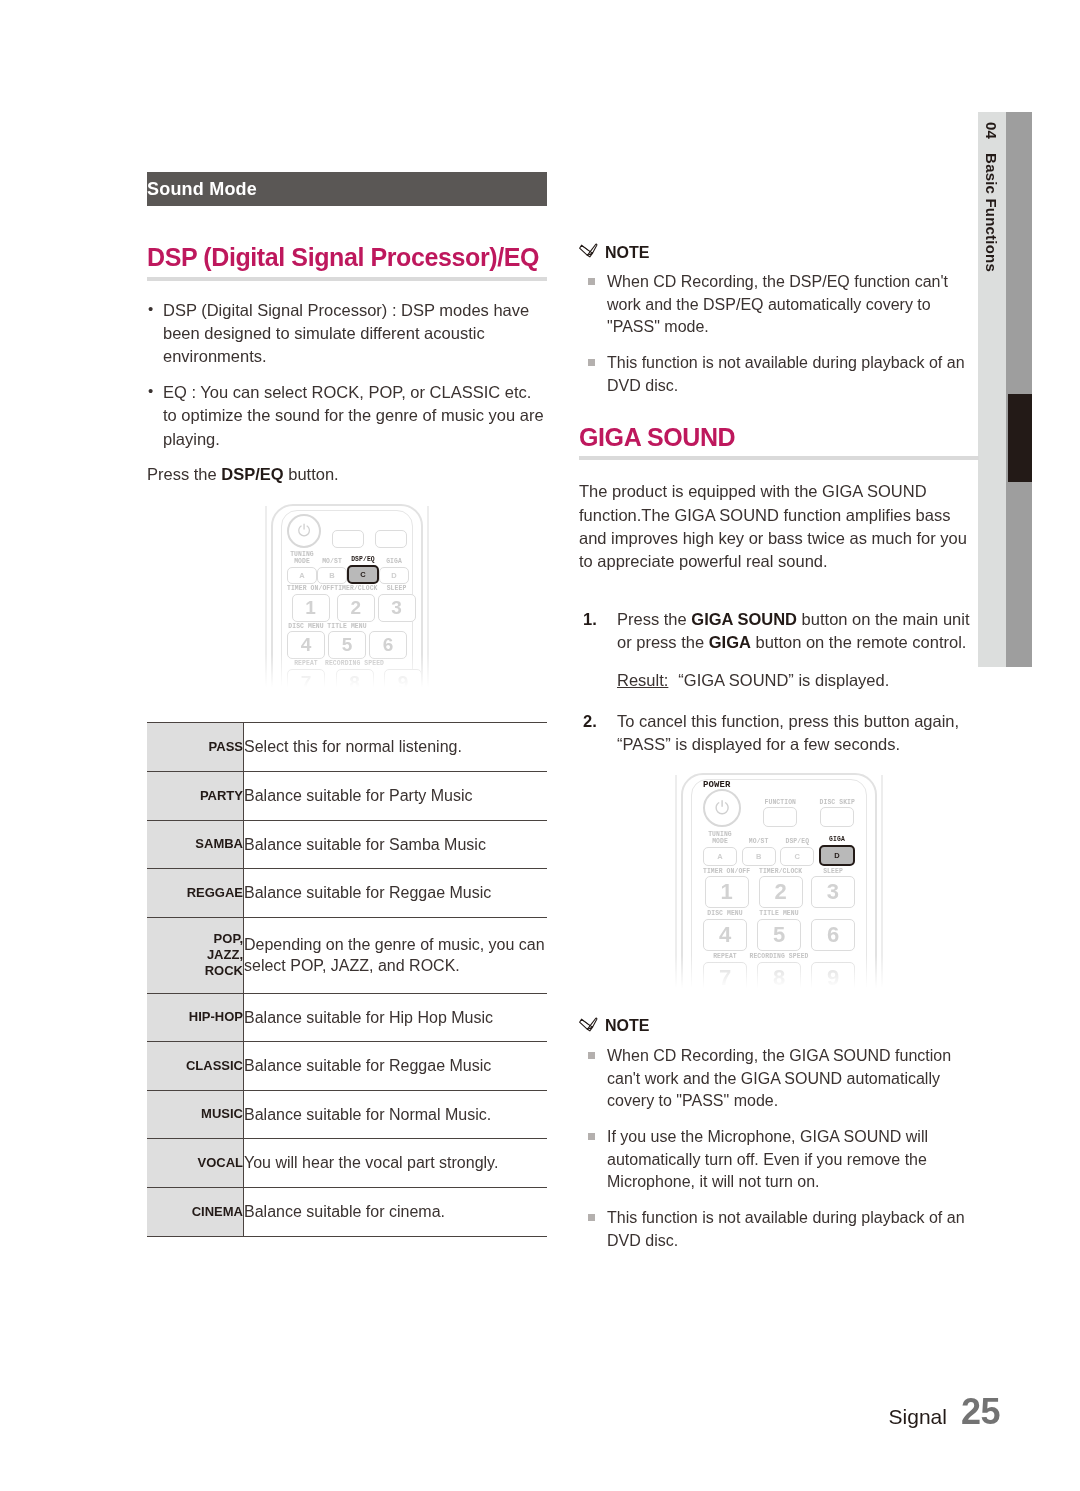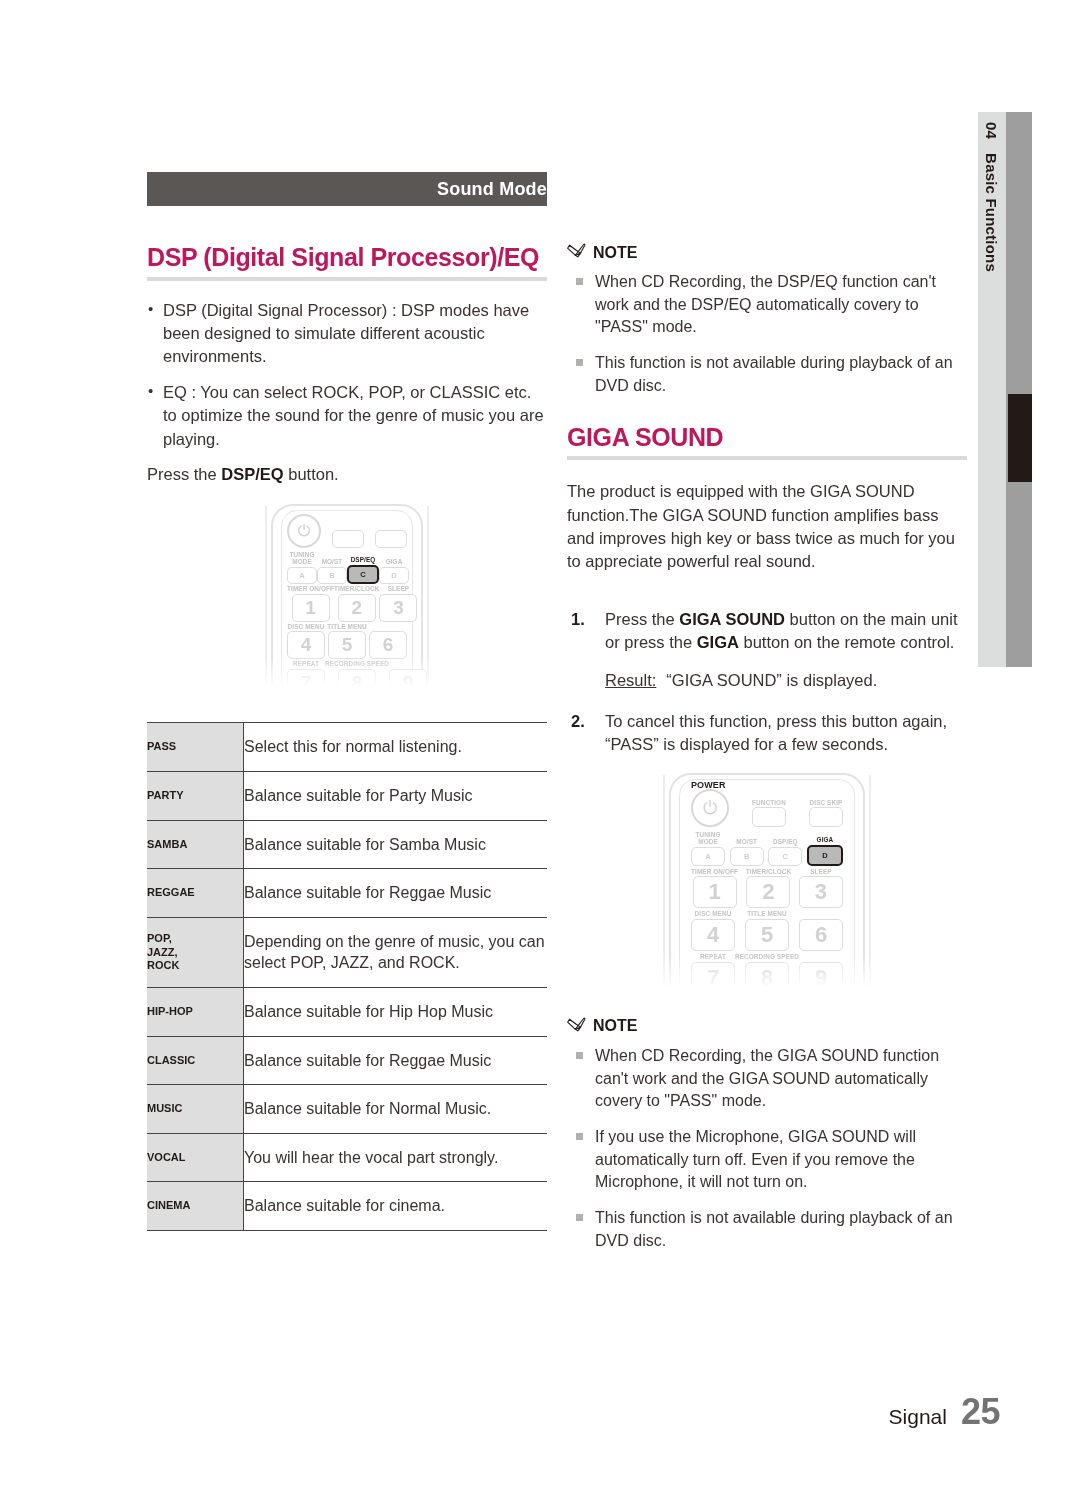--- a/index.html
+++ b/index.html
@@ -69,32 +69,32 @@
 
   
   .col-left {
     position: absolute;
     left: 147px;
     top: 172px;
     width: 400px;
   }
   .col-right {
     position: absolute;
-    left: 567px;
+    left: 579px;
     top: 243px;
     width: 400px;
   }
 
   
   .banner {
     background: #5a5755;
     height: 34px;
     display: flex;
     align-items: center;
-    justify-content: flex-end;
+    justify-content: flex-start;
     color: #ffffff;
     font-size: 18px;
     font-weight: bold;
     letter-spacing: .2px;
   }
 
   
   h2.head {
     font-size: 25px;
     font-weight: bold;
@@ -185,20 +185,21 @@
     align-items: flex-end;
   }
   .cap {
     font-size: 6.4px;
     font-weight: bold;
     color: #c3c3c3;
     letter-spacing: .1px;
     line-height: 1.05;
     text-align: center;
     white-space: nowrap;
+    font-family: Liberation Mono, monospace;
   }
   .cap.dark { color: #231a17; }
   .cell {
     display: flex;
     flex-direction: column;
     align-items: center;
     gap: 1px;
   }
   .key {
     border: 1.3px solid #dcdcdc;
@@ -249,22 +250,22 @@
   }
   table.modes td {
     border-top: 1.6px solid #4a4340;
     padding: 13px 0;
     vertical-align: middle;
   }
   table.modes tr:last-child td { border-bottom: 1.6px solid #4a4340; }
   td.mode-key {
     width: 96px;
     background: #dedede;
-    text-align: left;
-    font-size: 11px;
+    text-align: right;
+    font-size: 13px;
     font-weight: bold;
     color: #231a17;
     border-right: 1.6px solid #4a4340;
     line-height: 1.25;
   }
   td.mode-desc {
     padding-left: 14px;
     padding-right: 6px;
     font-size: 16px;
     color: #3a3230;

